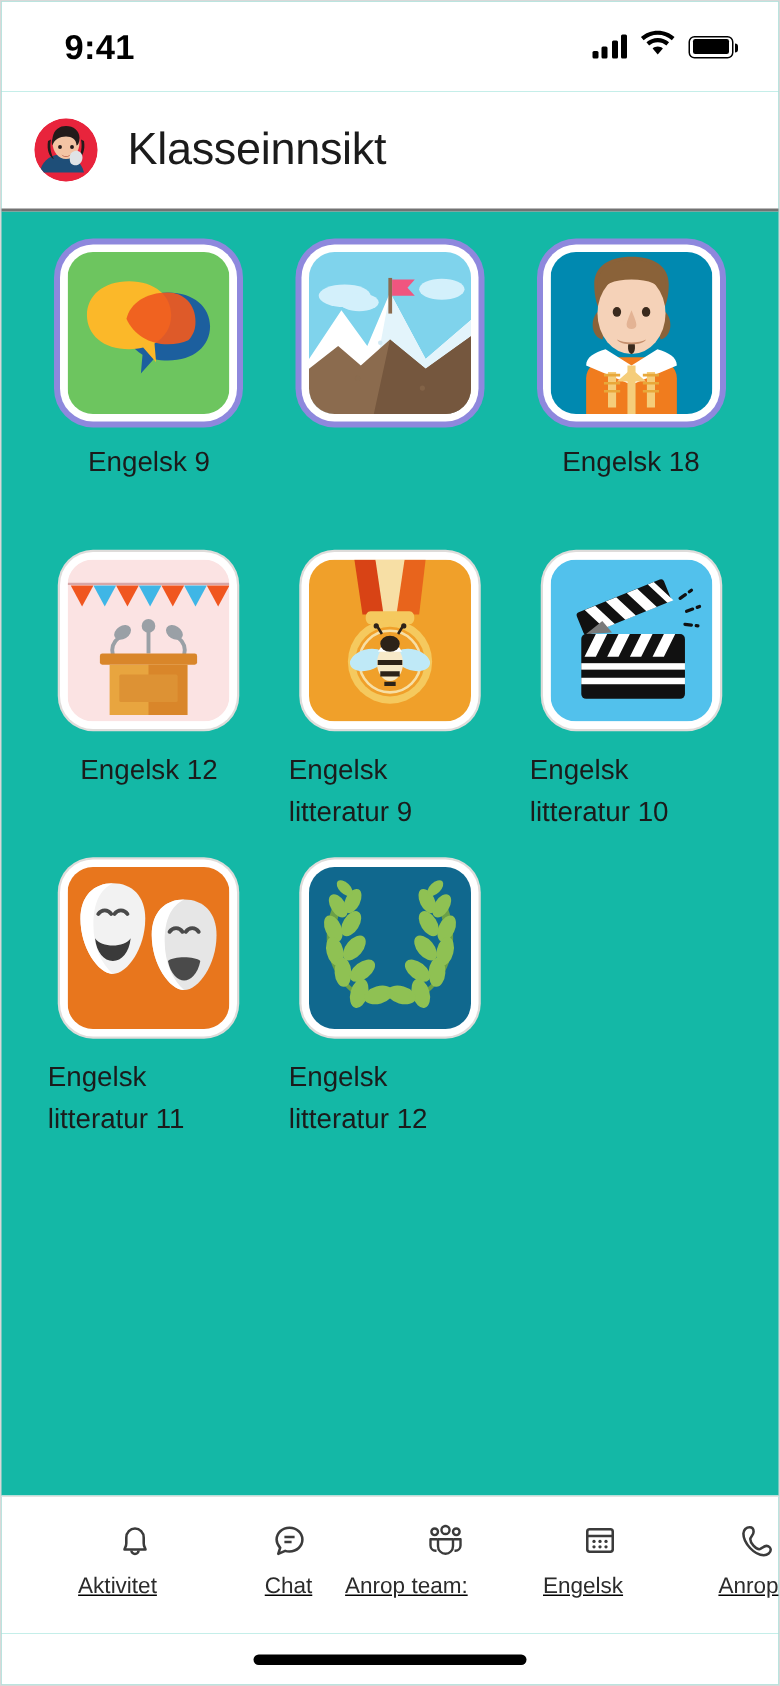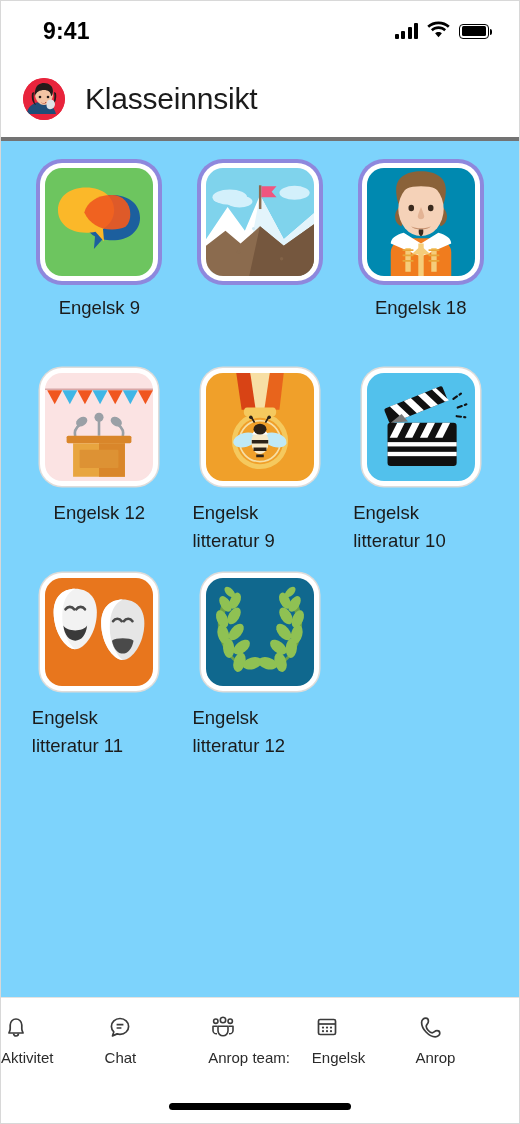--- a/index.html
+++ b/index.html
@@ -9,21 +9,21 @@
     height: 1124px;
     background: #ffffff;
     font-family: "Liberation Sans", sans-serif;
     overflow: hidden;
   }
 
   #phone {
     position: relative;
     width: 520px;
     height: 1124px;
-    background: #7dd3fc;
+    background: #14b8a6;
     display: flex;
     flex-direction: column;
     border: 1px solid #d8d8d8;
   }
 
   
   .status-bar {
     height: 60px;
     background: #ffffff;
     display: flex;
@@ -70,21 +70,21 @@
   .battery span { display: block; height: 100%; width: 100%; background: #000; border-radius: 1.5px; }
 
   
   .app-header {
     height: 80px;
     background: #ffffff;
     display: flex;
     align-items: center;
     gap: 20px;
     padding: 0 22px;
-    border-bottom: 4px solid #737373;
+    border-bottom: 2px solid #737373;
     flex: 0 0 auto;
   }
   .avatar {
     width: 42px; height: 42px;
     border-radius: 50%;
     overflow: hidden;
     flex: 0 0 auto;
     position: relative;
     background: #e8243c;
   }
@@ -146,23 +146,24 @@
     background: #ffffff;
     border-top: 1px solid #e4e3e1;
     display: flex;
     align-items: flex-start;
     padding-top: 14px;
   }
   .tab-item {
     flex: 1 1 0;
     display: flex;
     flex-direction: column;
-    align-items: flex-start;
+    align-items: flex-end;
     gap: 7px;
     cursor: pointer;
+    text-decoration: underline;
   }
   .tab-icon { width: 30px; height: 30px; display: block; }
   .tab-icon svg { display: block; width: 100%; height: 100%; }
   .tab-label {
     font-size: 15px;
     color: #2b2b2b;
     white-space: nowrap;
   }
 
   .home-indicator-wrap {

